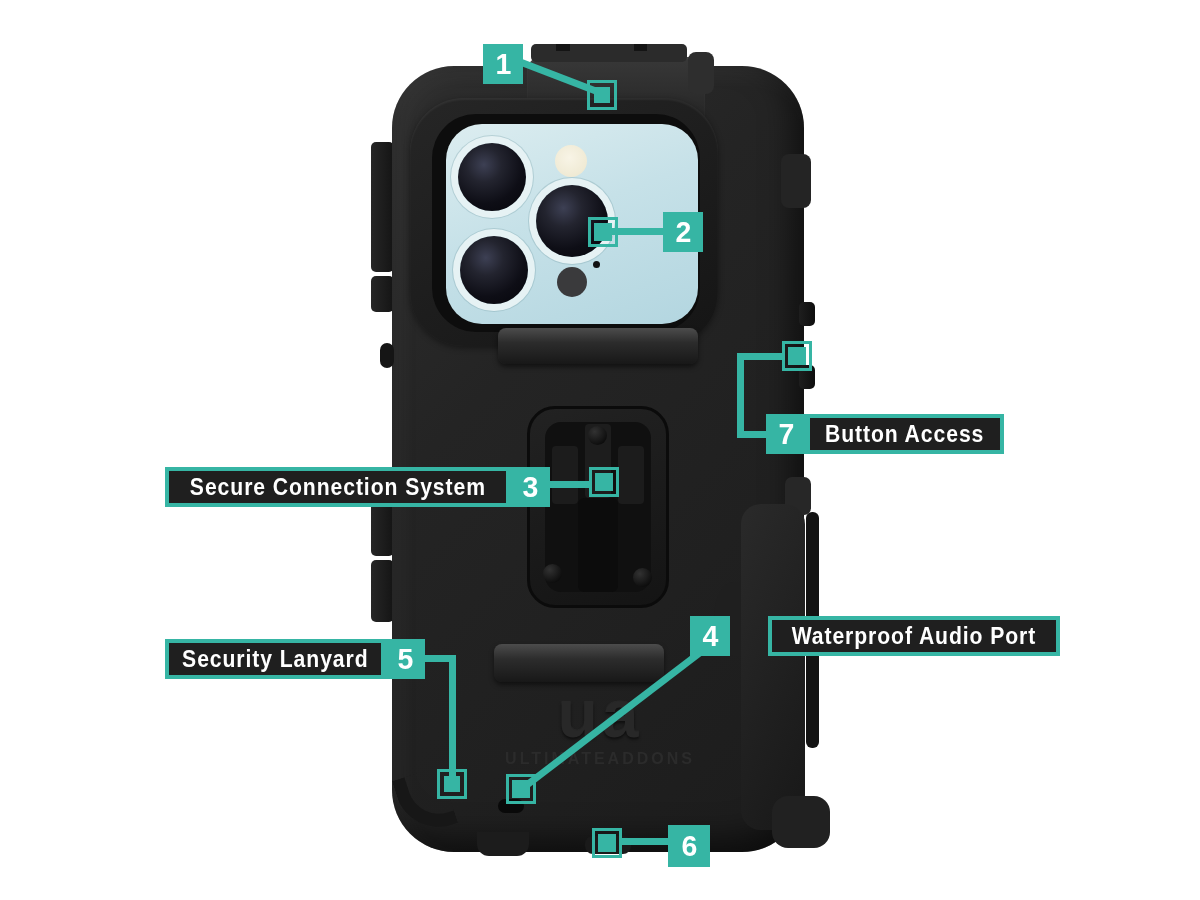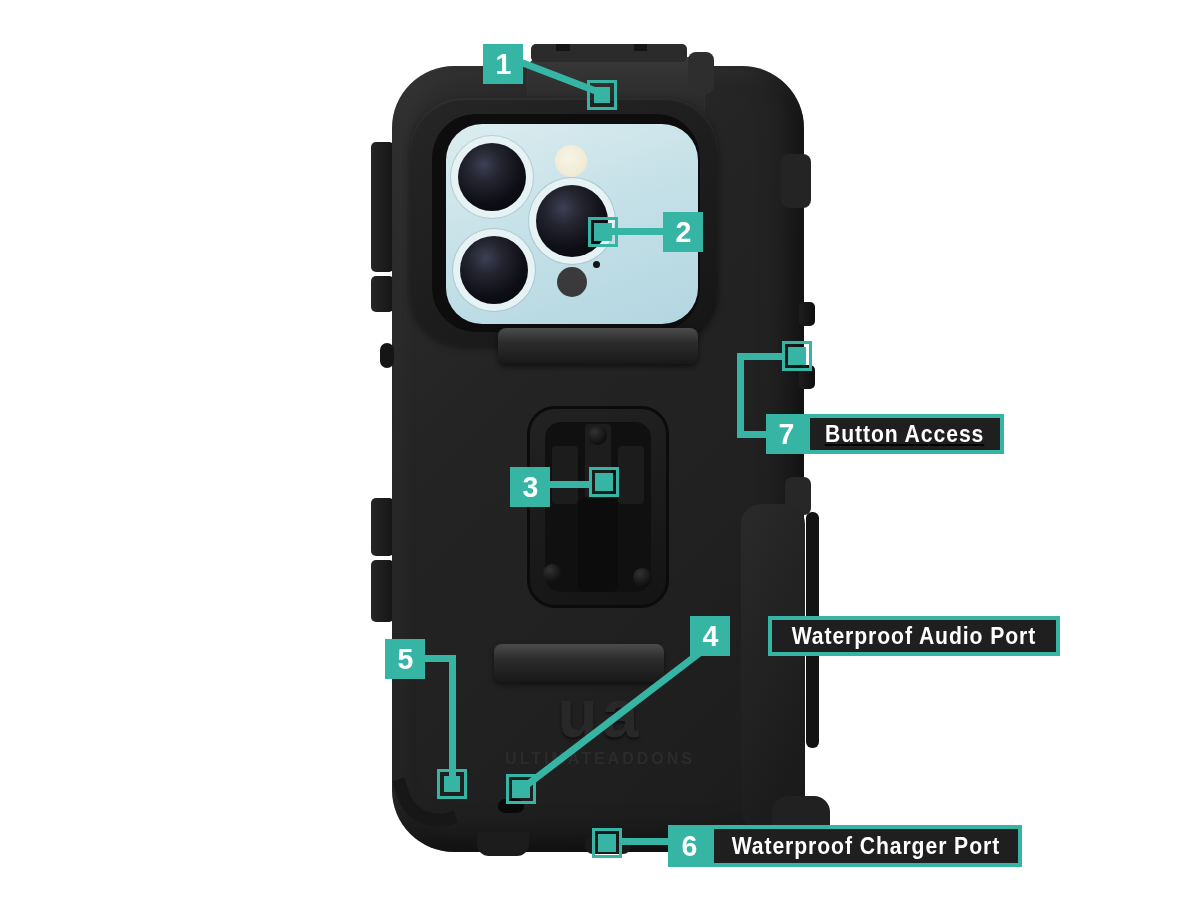--- a/index.html
+++ b/index.html
@@ -140,21 +140,21 @@
   .m6 { left:592px; top:828px; }
   .l6 { left:620px; top:838px; width:48px; height:7px; }
   .n6 { left:668px; top:825px; width:42px; height:42px; }
   .b6 { left:710px; top:825px; width:312px; height:42px; }
   
   .m7 { left:782px; top:341px; }
   .l7a { left:737px; top:353px; width:48px; height:7px; }
   .l7b { left:737px; top:353px; width:7px; height:85px; }
   .l7c { left:737px; top:431px; width:32px; height:7px; }
   .n7 { left:766px; top:414px; }
-  .b7 { left:806px; top:414px; width:198px;text-decoration:underline; }
+  .b7 { left:806px; top:414px; width:198px; }
 </style>
 </head>
 <body>
 
 <div class="stage">
 
   <div class="case">
     <div class="part hinge h1"></div>
     <div class="part hinge h2"></div>
     <div class="part hinge h3"></div>
@@ -223,53 +223,56 @@
       <i></i>
     </div>
   <div class="co num n2">
       <span>2</span>
     </div>
 
   <div class="co line l3"></div>
   <div class="co marker big m3">
       <i></i>
     </div>
+  <div class="co bar b3">
+      <span>Secure Connection System</span>
+    </div>
   <div class="co num n3">
       <span>3</span>
     </div>
 
   <div class="co line l4"></div>
   <div class="co marker big m4">
       <i></i>
     </div>
   <div class="co num n4">
       <span>4</span>
     </div>
   <div class="co bar b4">
       <span>Waterproof Audio Port</span>
     </div>
 
   <div class="co line l5a"></div>
   <div class="co line l5b"></div>
   <div class="co marker m5">
       <i></i>
     </div>
+  <div class="co bar b5">
+      <span>Security Lanyard</span>
+    </div>
   <div class="co num n5">
       <span>5</span>
     </div>
 
   <div class="co line l6"></div>
   <div class="co marker big m6">
       <i></i>
     </div>
   <div class="co num n6">
       <span>6</span>
-    </div>
-  <div class="co bar b6">
-      <span>Waterproof Charger Port</span>
     </div>
 
   <div class="co line l7a"></div>
   <div class="co line l7b"></div>
   <div class="co line l7c"></div>
   <div class="co marker big m7">
       <i></i>
     </div>
   <div class="co num n7">
       <span>7</span>

